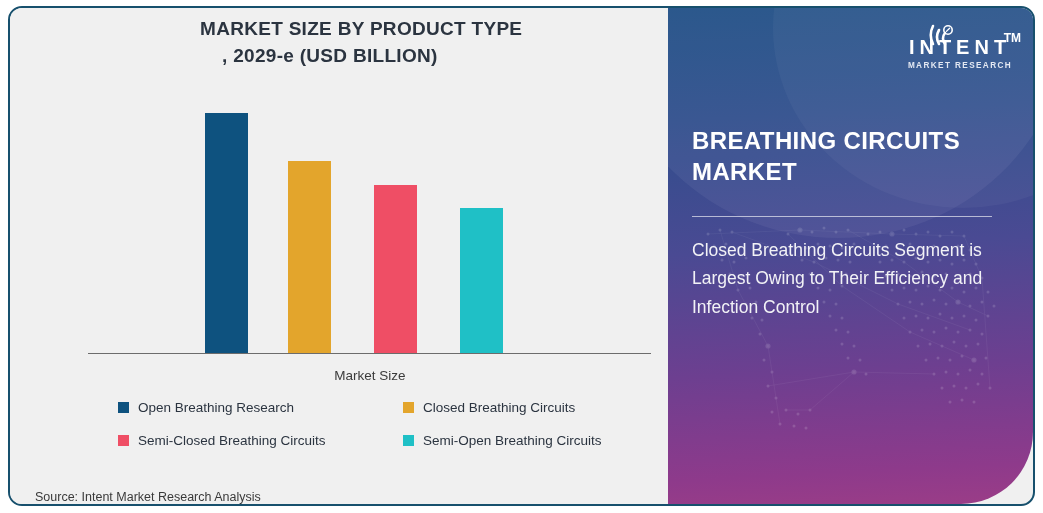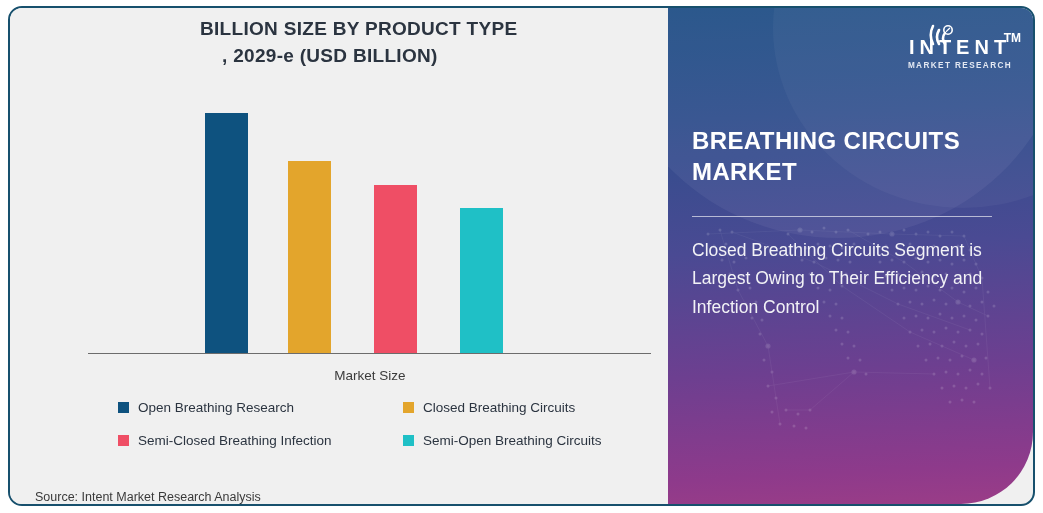--- a/index.html
+++ b/index.html
@@ -68,21 +68,21 @@
              font-size:17.5px;color:#f2f2f6;line-height:1.62;}
 </style>
 </head>
 <body>
 
 <div class="card">
 
   <div class="chart-pane">
 
     <div class="chart-title">
-      <span>BILLION SIZE BY PRODUCT TYPE</span>
+      <span>MARKET SIZE BY PRODUCT TYPE</span>
       <span class="l2">, 2029-e (USD BILLION)</span>
     </div>
 
     <div class="plot">
       <div class="bar b1" style="height: 94.8819%; background: rgb(14, 82, 127);"></div>
       <div class="bar b2" style="height: 75.9843%; background: rgb(227, 165, 44);"></div>
       <div class="bar b3" style="height: 66.5354%; background: rgb(239, 78, 101);"></div>
       <div class="bar b4" style="height: 57.4803%; background: rgb(31, 192, 198);"></div>
     </div>
     <div class="axis-line"></div>
@@ -96,21 +96,21 @@
           <span class="legend-text">Open Breathing Research</span>
         </div>
         <div class="legend-item second">
           <span class="swatch" style="background: rgb(227, 165, 44);"></span>
           <span class="legend-text">Closed Breathing Circuits</span>
         </div>
       </div>
       <div class="legend-row">
         <div class="legend-item">
           <span class="swatch" style="background: rgb(239, 78, 101);"></span>
-          <span class="legend-text">Semi-Closed Breathing Infection</span>
+          <span class="legend-text">Semi-Closed Breathing Circuits</span>
         </div>
         <div class="legend-item second">
           <span class="swatch" style="background: rgb(31, 192, 198);"></span>
           <span class="legend-text">Semi-Open Breathing Circuits</span>
         </div>
       </div>
     </div>
 
     <div class="source">Source: Intent Market Research Analysis</div>
   </div>

